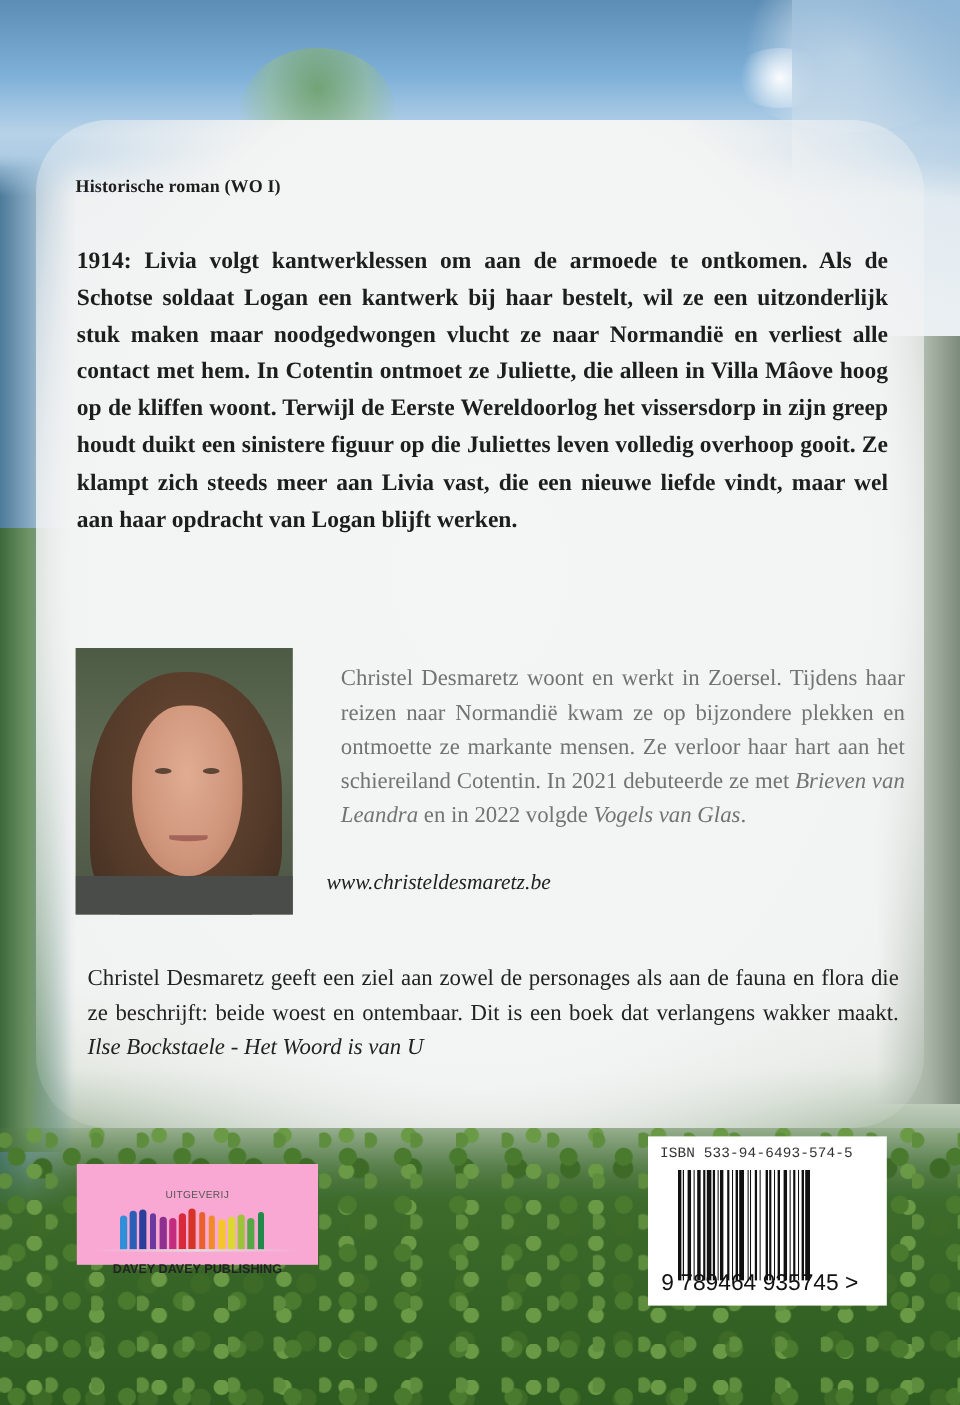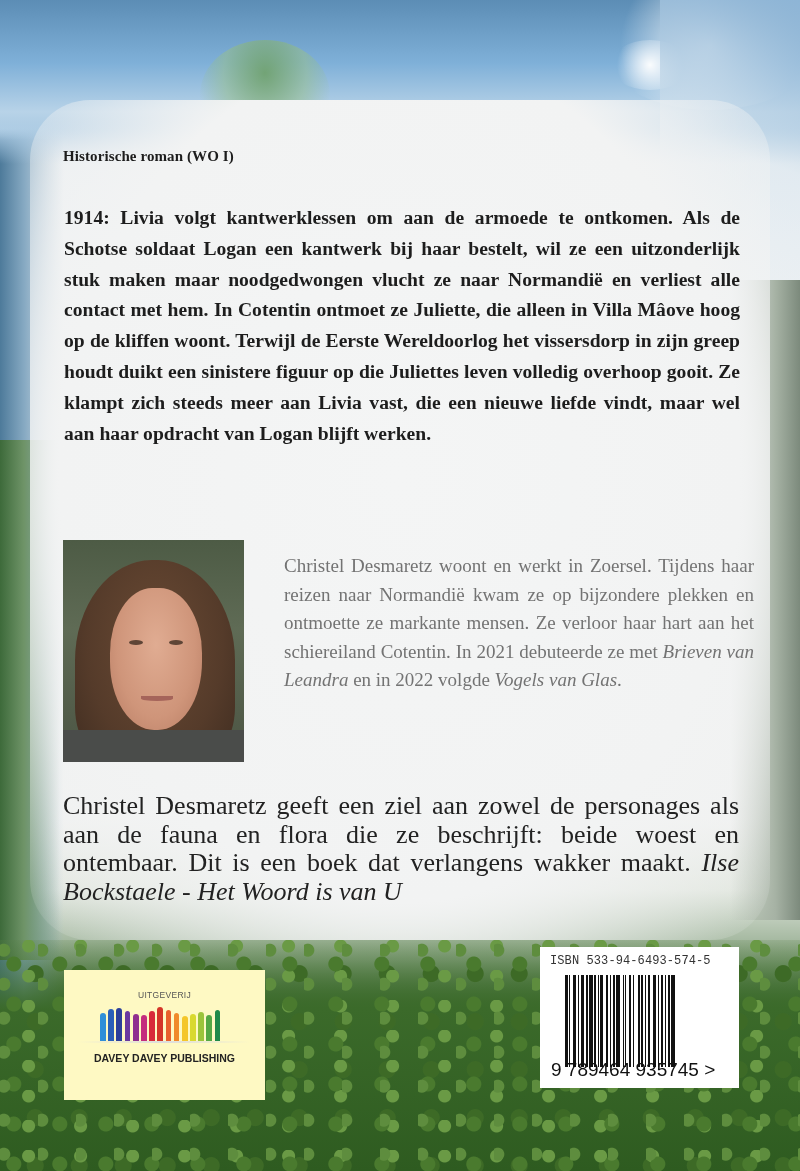--- a/index.html
+++ b/index.html
@@ -45,24 +45,24 @@
   .author-photo .face { position:absolute; left:47px; top:48px; width:92px; height:142px; border-radius:46% 46% 48% 48%;
     background: radial-gradient(ellipse at 50% 40%, #e0ac92 0%, #cf957a 60%, #b67b62 100%); }
   .author-photo .eye { position:absolute; top:100px; width:14px; height:5px; border-radius:50%; background:#5e4536; }
   .author-photo .mouth { position:absolute; left:78px; top:156px; width:32px; height:5px; border-radius:0 0 50% 50%; background:#a5645a; }
   .author-photo .shirt { position:absolute; left:0; top:190px; width:181px; height:40px; background:#4a4c4a; }
 
   .bio { position:absolute; left:272px; top:540px; width:470px; font-size:19px; line-height:28.6px; text-align:justify; margin:12px; color:#737373; }
   .bio i { font-style:italic; }
   .website { position:absolute; left:272px; top:725px; font-size:18px; font-style:italic; color:#222; }
 
-  .review { position:absolute; left:63px; top:792px; width:676px; font-size:26px; line-height:28.6px; text-align:justify; margin:0; color:#222; }
+  .review { position:absolute; left:63px; top:792px; width:676px; font-size:19px; line-height:28.6px; text-align:justify; margin:10px; color:#222; }
   .review i { font-style:italic; }
 
-  .publisher-logo { position:absolute; left:64px; top:970px; width:201px; height:130px; background:#fef9c3; }
+  .publisher-logo { position:absolute; left:64px; top:970px; width:201px; height:84px; background:#f9a8d4; }
   .publisher-logo .kicker { position:absolute; left:0; width:100%; top:20px; text-align:center; font-family:"Liberation Sans","DejaVu Sans",sans-serif; font-size:8.5px; color:#555; letter-spacing:0.3px; }
   .publisher-logo .bars { position:absolute; left:36px; top:37px; width:136px; height:34px; display:flex; align-items:flex-end; gap:2.4px; }
   .publisher-logo .bars span { display:block; width:5.8px; border-radius:3px 3px 0 0; }
   .publisher-logo .base { position:absolute; left:14px; top:71px; width:172px; height:2px; background:linear-gradient(90deg, rgba(200,200,200,0), #ddd, rgba(200,200,200,0)); }
   .publisher-logo .name { position:absolute; left:0; width:100%; top:82px; text-align:center; font-family:"Liberation Sans","DejaVu Sans",sans-serif; font-size:10.5px; font-weight:bold; color:#222; }
 
   .isbn-box { position:absolute; left:540px; top:947px; width:199px; height:141px; background:#fff; }
   .isbn-box .isbn-text { position:absolute; left:10px; top:7px; font-family:"Liberation Mono","DejaVu Sans Mono",monospace; font-size:12px; color:#333; letter-spacing:0.1px; white-space:nowrap; }
   .isbn-box .barcode { position:absolute; left:25px; top:28px; width:140px; height:92px; display:flex; align-items:stretch; }
   .isbn-box .barcode span { display:block; height:100%; }
@@ -92,20 +92,21 @@
     <div class="hair"></div>
     <div class="face"></div>
     <div class="eye" style="left:66px;"></div>
     <div class="eye" style="left:106px;"></div>
     <div class="mouth"></div>
     <div class="shirt"></div>
   </div>
 
   <p class="bio"><span>Christel Desmaretz woont en werkt in Zoersel. Tijdens haar reizen naar Normandië kwam ze op bijzondere plekken en ontmoette ze markante mensen. Ze verloor haar hart aan het schiereiland Cotentin. In 2021 debuteerde ze met </span><i>Brieven van Leandra</i><span> en in 2022 volgde </span><i>Vogels van Glas</i><span>.</span></p>
 
+  <div class="website">www.christeldesmaretz.be</div>
 
   <p class="review"><span>Christel Desmaretz geeft een ziel aan zowel de personages als aan de fauna en flora die ze beschrijft: beide woest en ontembaar. Dit is een boek dat verlangens wakker maakt. </span><i>Ilse Bockstaele - Het Woord is van U</i></p>
 
   <div class="publisher-logo">
     <div class="kicker">UITGEVERIJ</div>
     <div class="bars" id="logo-bars">
         <span style="background: rgb(47, 143, 216); height: 28px;"></span>
         <span style="background: rgb(42, 95, 184); height: 32px;"></span>
         <span style="background: rgb(43, 63, 154); height: 33px;"></span>
         <span style="background: rgb(106, 58, 160); height: 30px;"></span>

